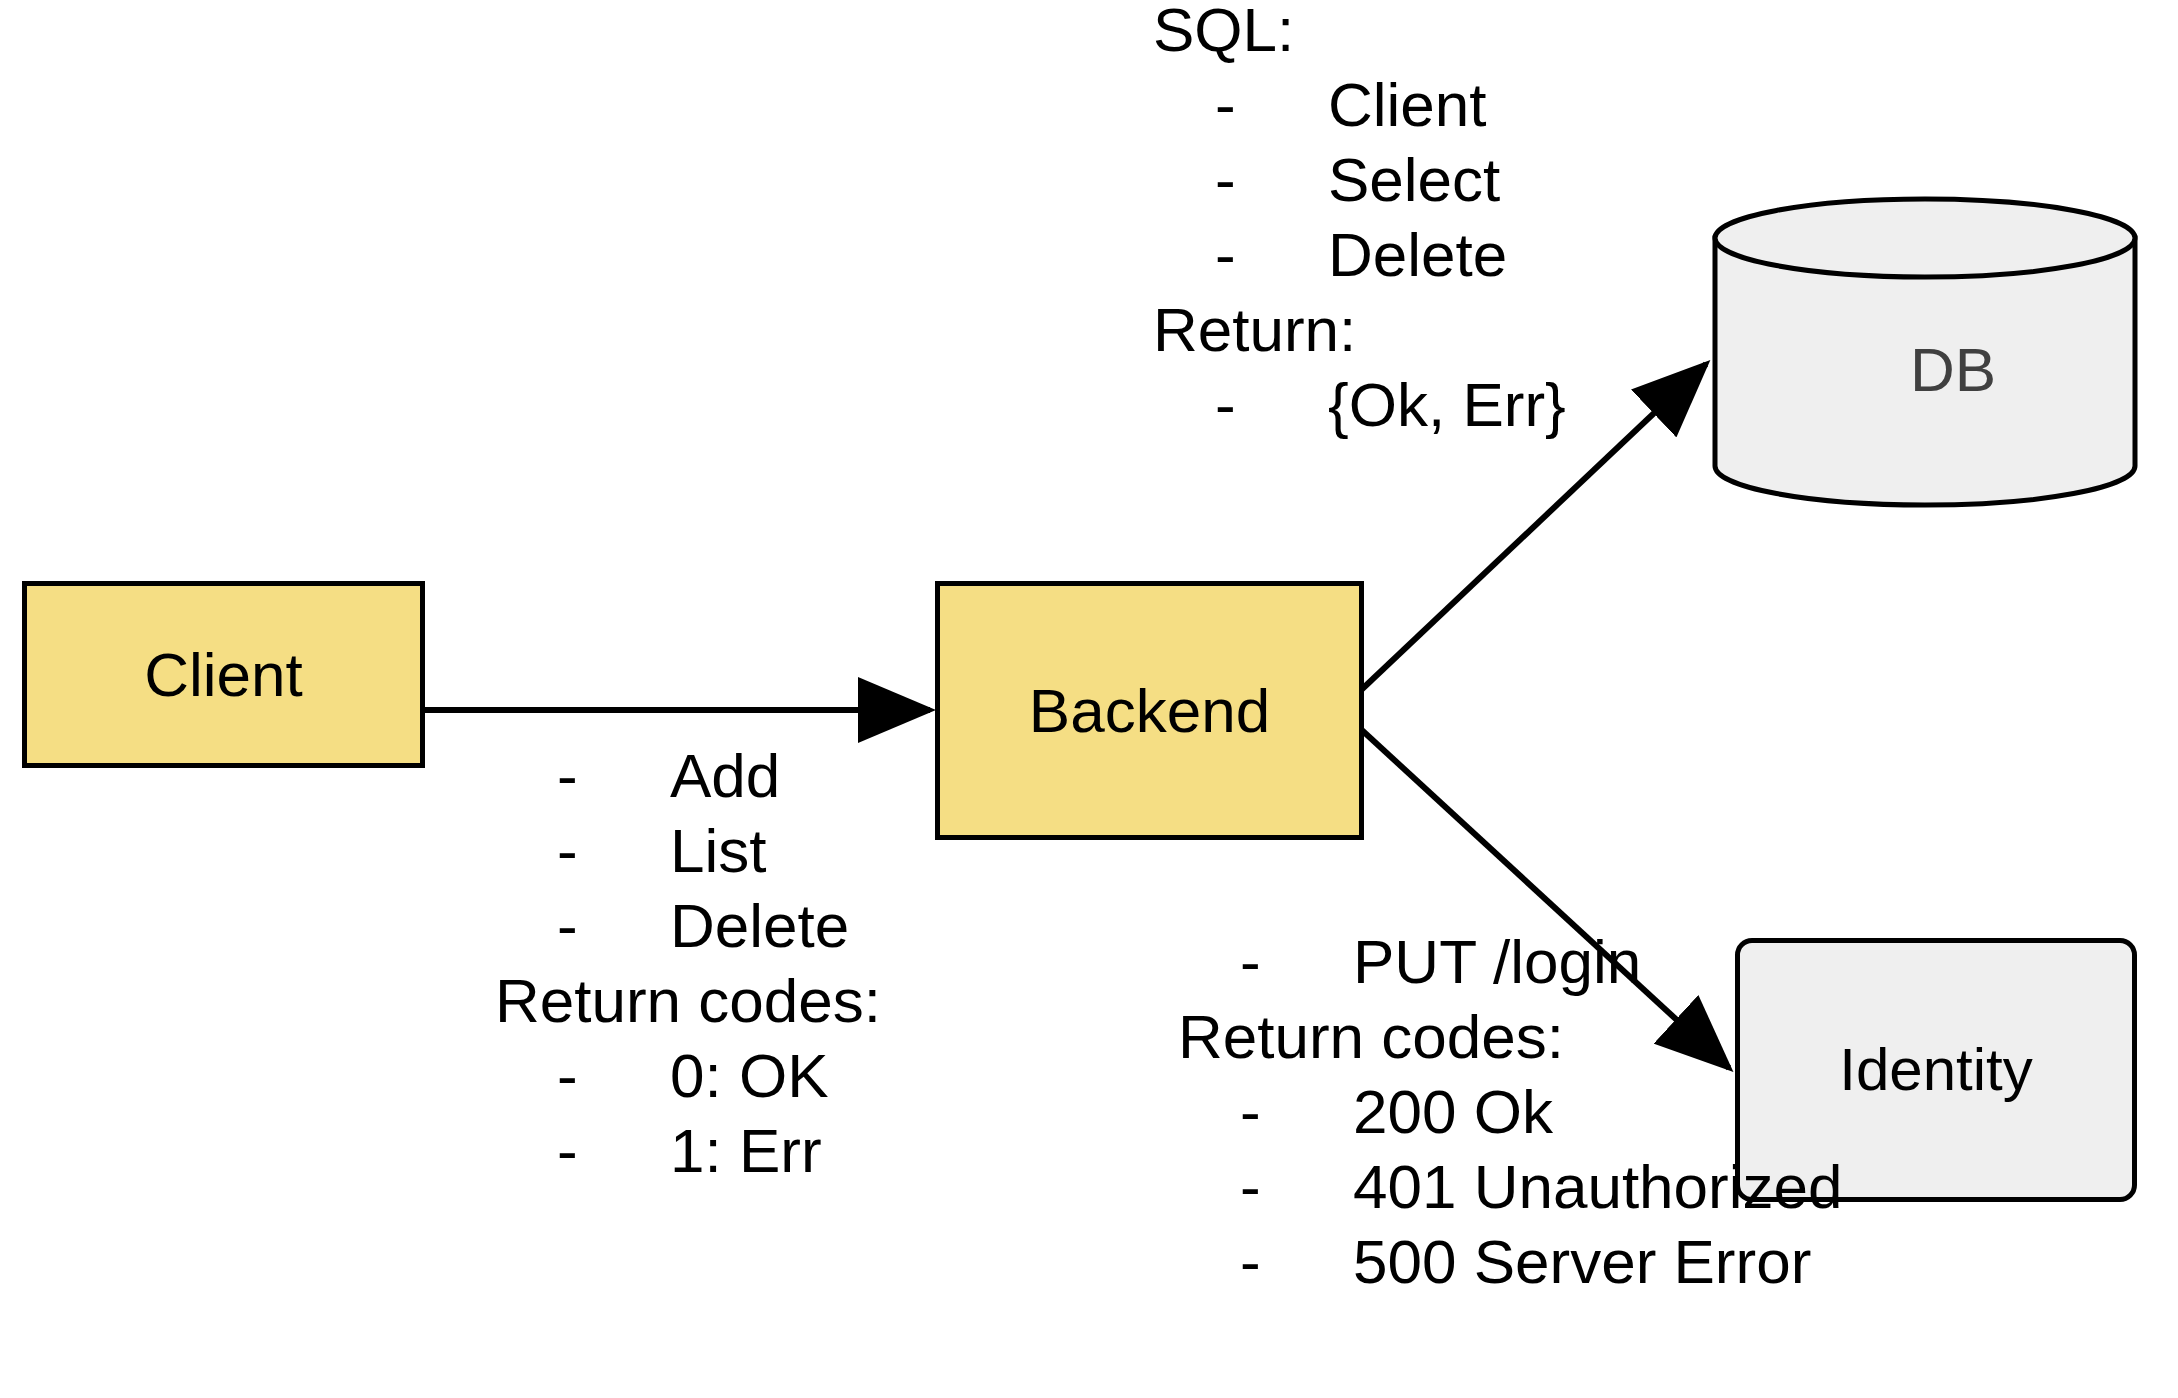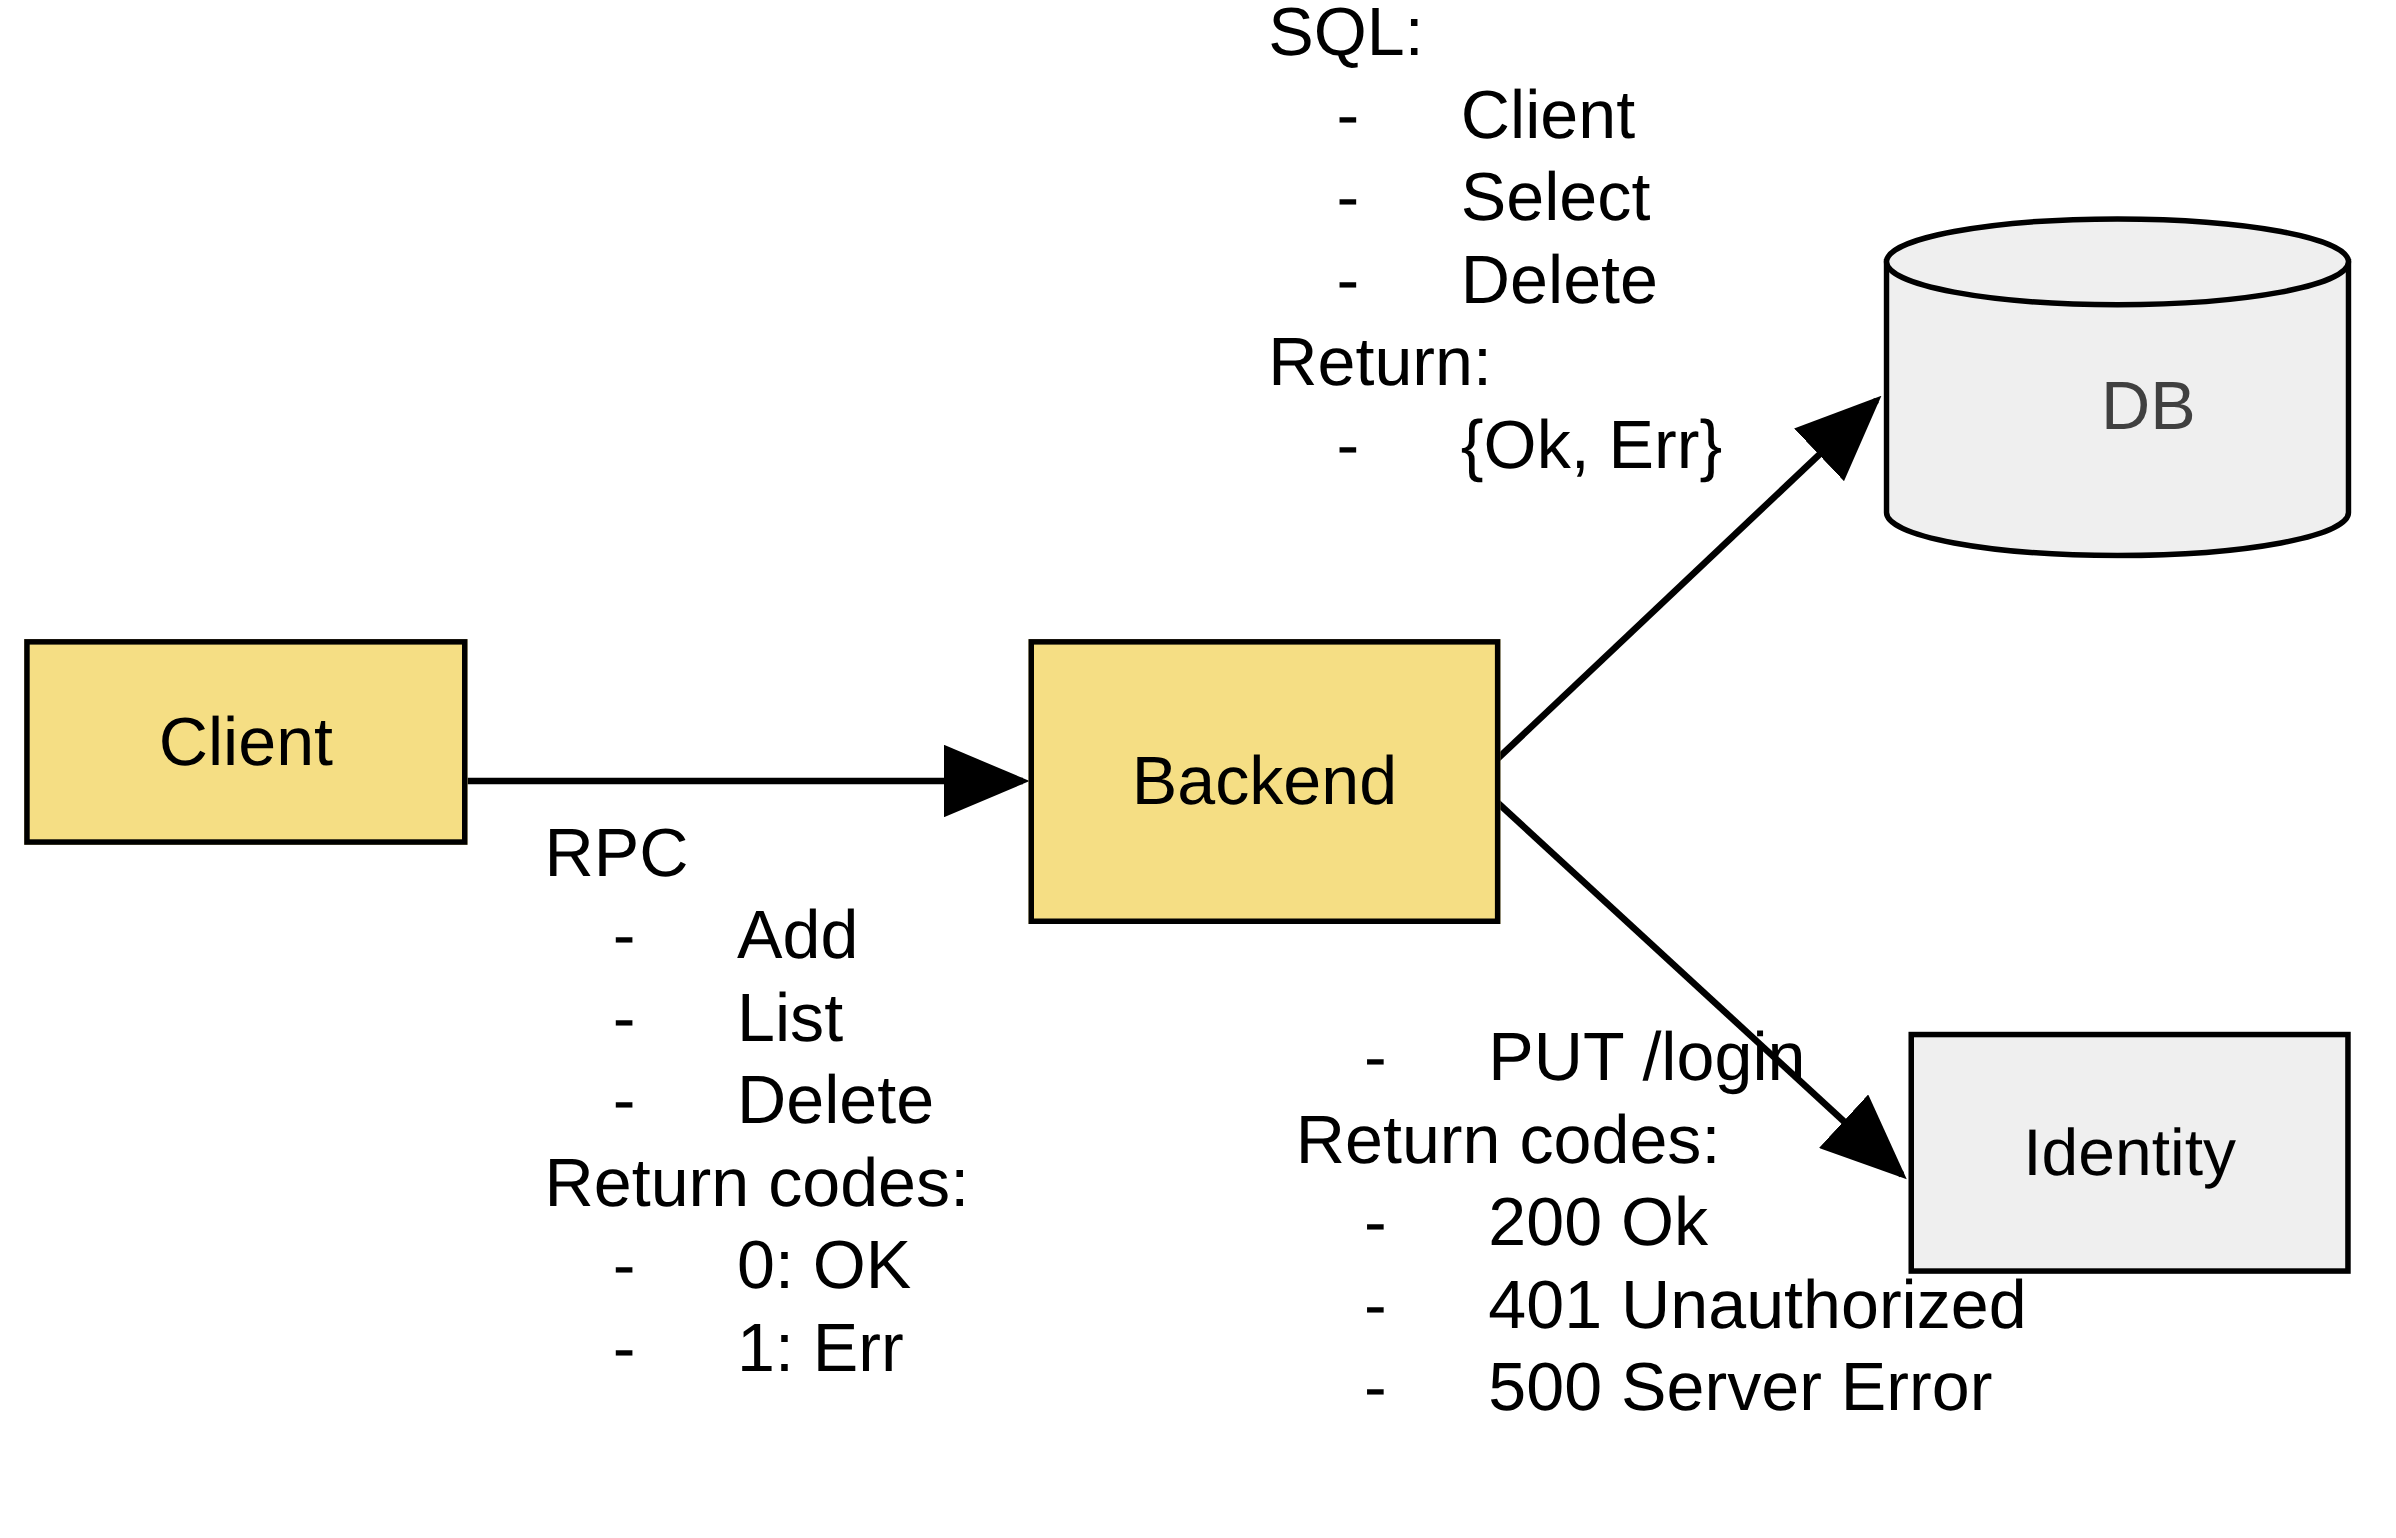--- a/index.html
+++ b/index.html
@@ -37,22 +37,23 @@
 
   #node-client {
     left: 22px; top: 581px; width: 403px; height: 187px;
     font-size: 62px;
   }
   #node-backend {
     left: 935px; top: 581px; width: 429px; height: 259px;
     font-size: 62px;
   }
   #node-idp {
-    left: 1735px; top: 938px; width: 402px; height: 220px;
+    left: 1735px; top: 938px; width: 402px; height: 264px;
     font-size: 60px;
+    border-radius: 17px;
   }
 
   
   #node-db {
     position: absolute;
     left: 1712px; top: 196px;
     width: 426px; height: 312px;
   }
   #node-db .db-svg {
     position: absolute;
@@ -170,21 +171,20 @@
       <span>Delete</span>
     </span>
     <span class="ahead">Return:</span>
     <span class="aitem">
       <span class="dash">-</span>
       <span>{Ok, Err}</span>
     </span>
   </div>
 
   <div id="annot-rpc" class="annot">
-    <span class="ahead">RPC</span>
     <span class="aitem">
       <span class="dash">-</span>
       <span>Add</span>
     </span>
     <span class="aitem">
       <span class="dash">-</span>
       <span>List</span>
     </span>
     <span class="aitem">
       <span class="dash">-</span>

